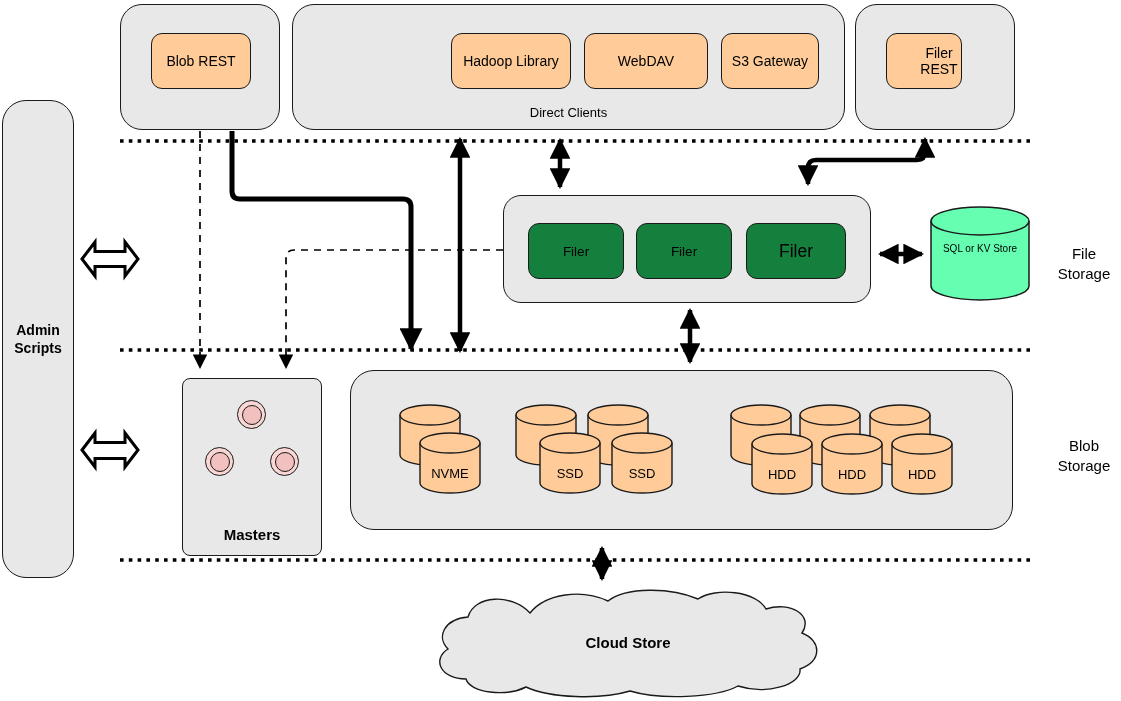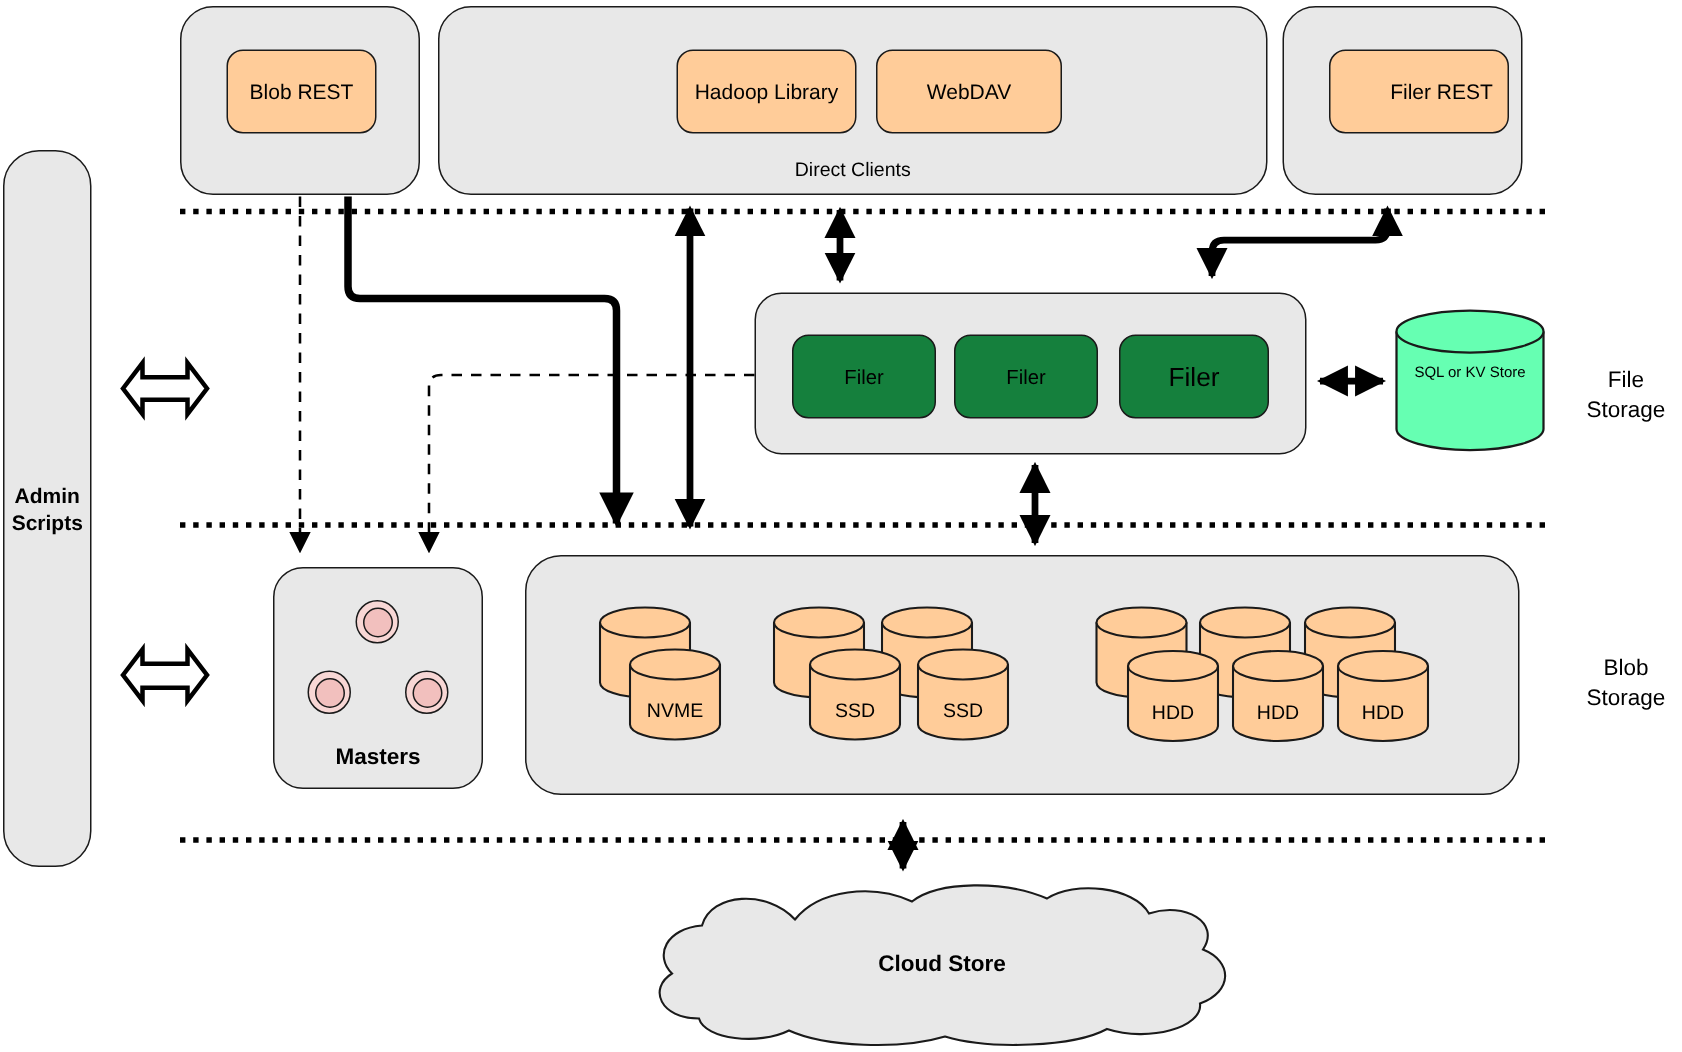--- a/index.html
+++ b/index.html
@@ -34,21 +34,21 @@
   .node.green.big { font-size: 17.5px; }
   .cluster-caption {
     position: absolute;
     left: 0; right: 0;
     text-align: center;
     font-size: 13px;
   }
   .admin-panel {
     position: absolute;
     left: 2px; top: 100px;
-    width: 59px; height: 478px;
+    width: 72px; height: 478px;
     background: #E8E8E8;
     border: 1.4px solid #1a1a1a;
     border-radius: 24px;
     display: flex;
     align-items: center;
     justify-content: center;
     text-align: center;
     font-size: 14px;
     font-weight: bold;
     line-height: 1.3;
@@ -120,25 +120,28 @@
     </div>
   </div>
 
   <div class="cluster" style="left:292px; top:4px; width:553px; height:126px;">
     <div class="node" style="left:291px; top:28px; width:124px; height:56px;">
       <span>WebDAV</span>
     </div>
     <div class="node" style="left:158px; top:28px; width:120px; height:56px;">
       <span>Hadoop Library</span>
     </div>
+    <div class="node" style="left:428px; top:28px; width:98px; height:56px;">
+      <span>S3 Gateway</span>
+    </div>
     <div class="cluster-caption" style="bottom:9px;">Direct Clients</div>
   </div>
 
   <div class="cluster" style="left:855px; top:4px; width:160px; height:126px;">
-    <div class="node" style="left:30px; top:28px; width:120px; height:56px;padding-left:30px;">
+    <div class="node" style="left:30px; top:28px; width:76px; height:56px;padding-left:30px;">
       <span>Filer REST</span>
     </div>
   </div>
 
   <div class="cluster" style="left:503px; top:195px; width:368px; height:108px; border-radius:18px;">
     <div class="node green" style="left:24px; top:27px; width:96px; height:56px;">
       <span>Filer</span>
     </div>
     <div class="node green" style="left:132px; top:27px; width:96px; height:56px;">
       <span>Filer</span>
@@ -152,21 +155,21 @@
     <svg width="100" height="96" viewBox="0 0 100 96">
       <path d="M1,15 L1,80 A49,14 0 0 0 99,80 L99,15" fill="#66FFB2" stroke="#1a1a1a" stroke-width="1.5"></path>
       <ellipse cx="50" cy="15" rx="49" ry="14" fill="#66FFB2" stroke="#1a1a1a" stroke-width="1.5"></ellipse>
     </svg>
     <div class="sql-label">SQL or KV Store</div>
   </div>
 
   <div class="tier-label" style="left:1046px; top:244px;">File Storage</div>
   <div class="tier-label" style="left:1046px; top:436px;">Blob Storage</div>
 
-  <div class="cluster" style="left:182px; top:378px; width:140px; height:148px; border-radius:20px;">
+  <div class="cluster" style="left:182px; top:378px; width:140px; height:178px; border-radius:8px;">
     <div class="masters-circle-outer" style="left:54px; top:21px;">
       <div class="masters-circle-inner"></div>
     </div>
     <div class="masters-circle-outer" style="left:22px; top:68px;">
       <div class="masters-circle-inner"></div>
     </div>
     <div class="masters-circle-outer" style="left:87px; top:68px;">
       <div class="masters-circle-inner"></div>
     </div>
     <div class="masters-caption">Masters</div>

